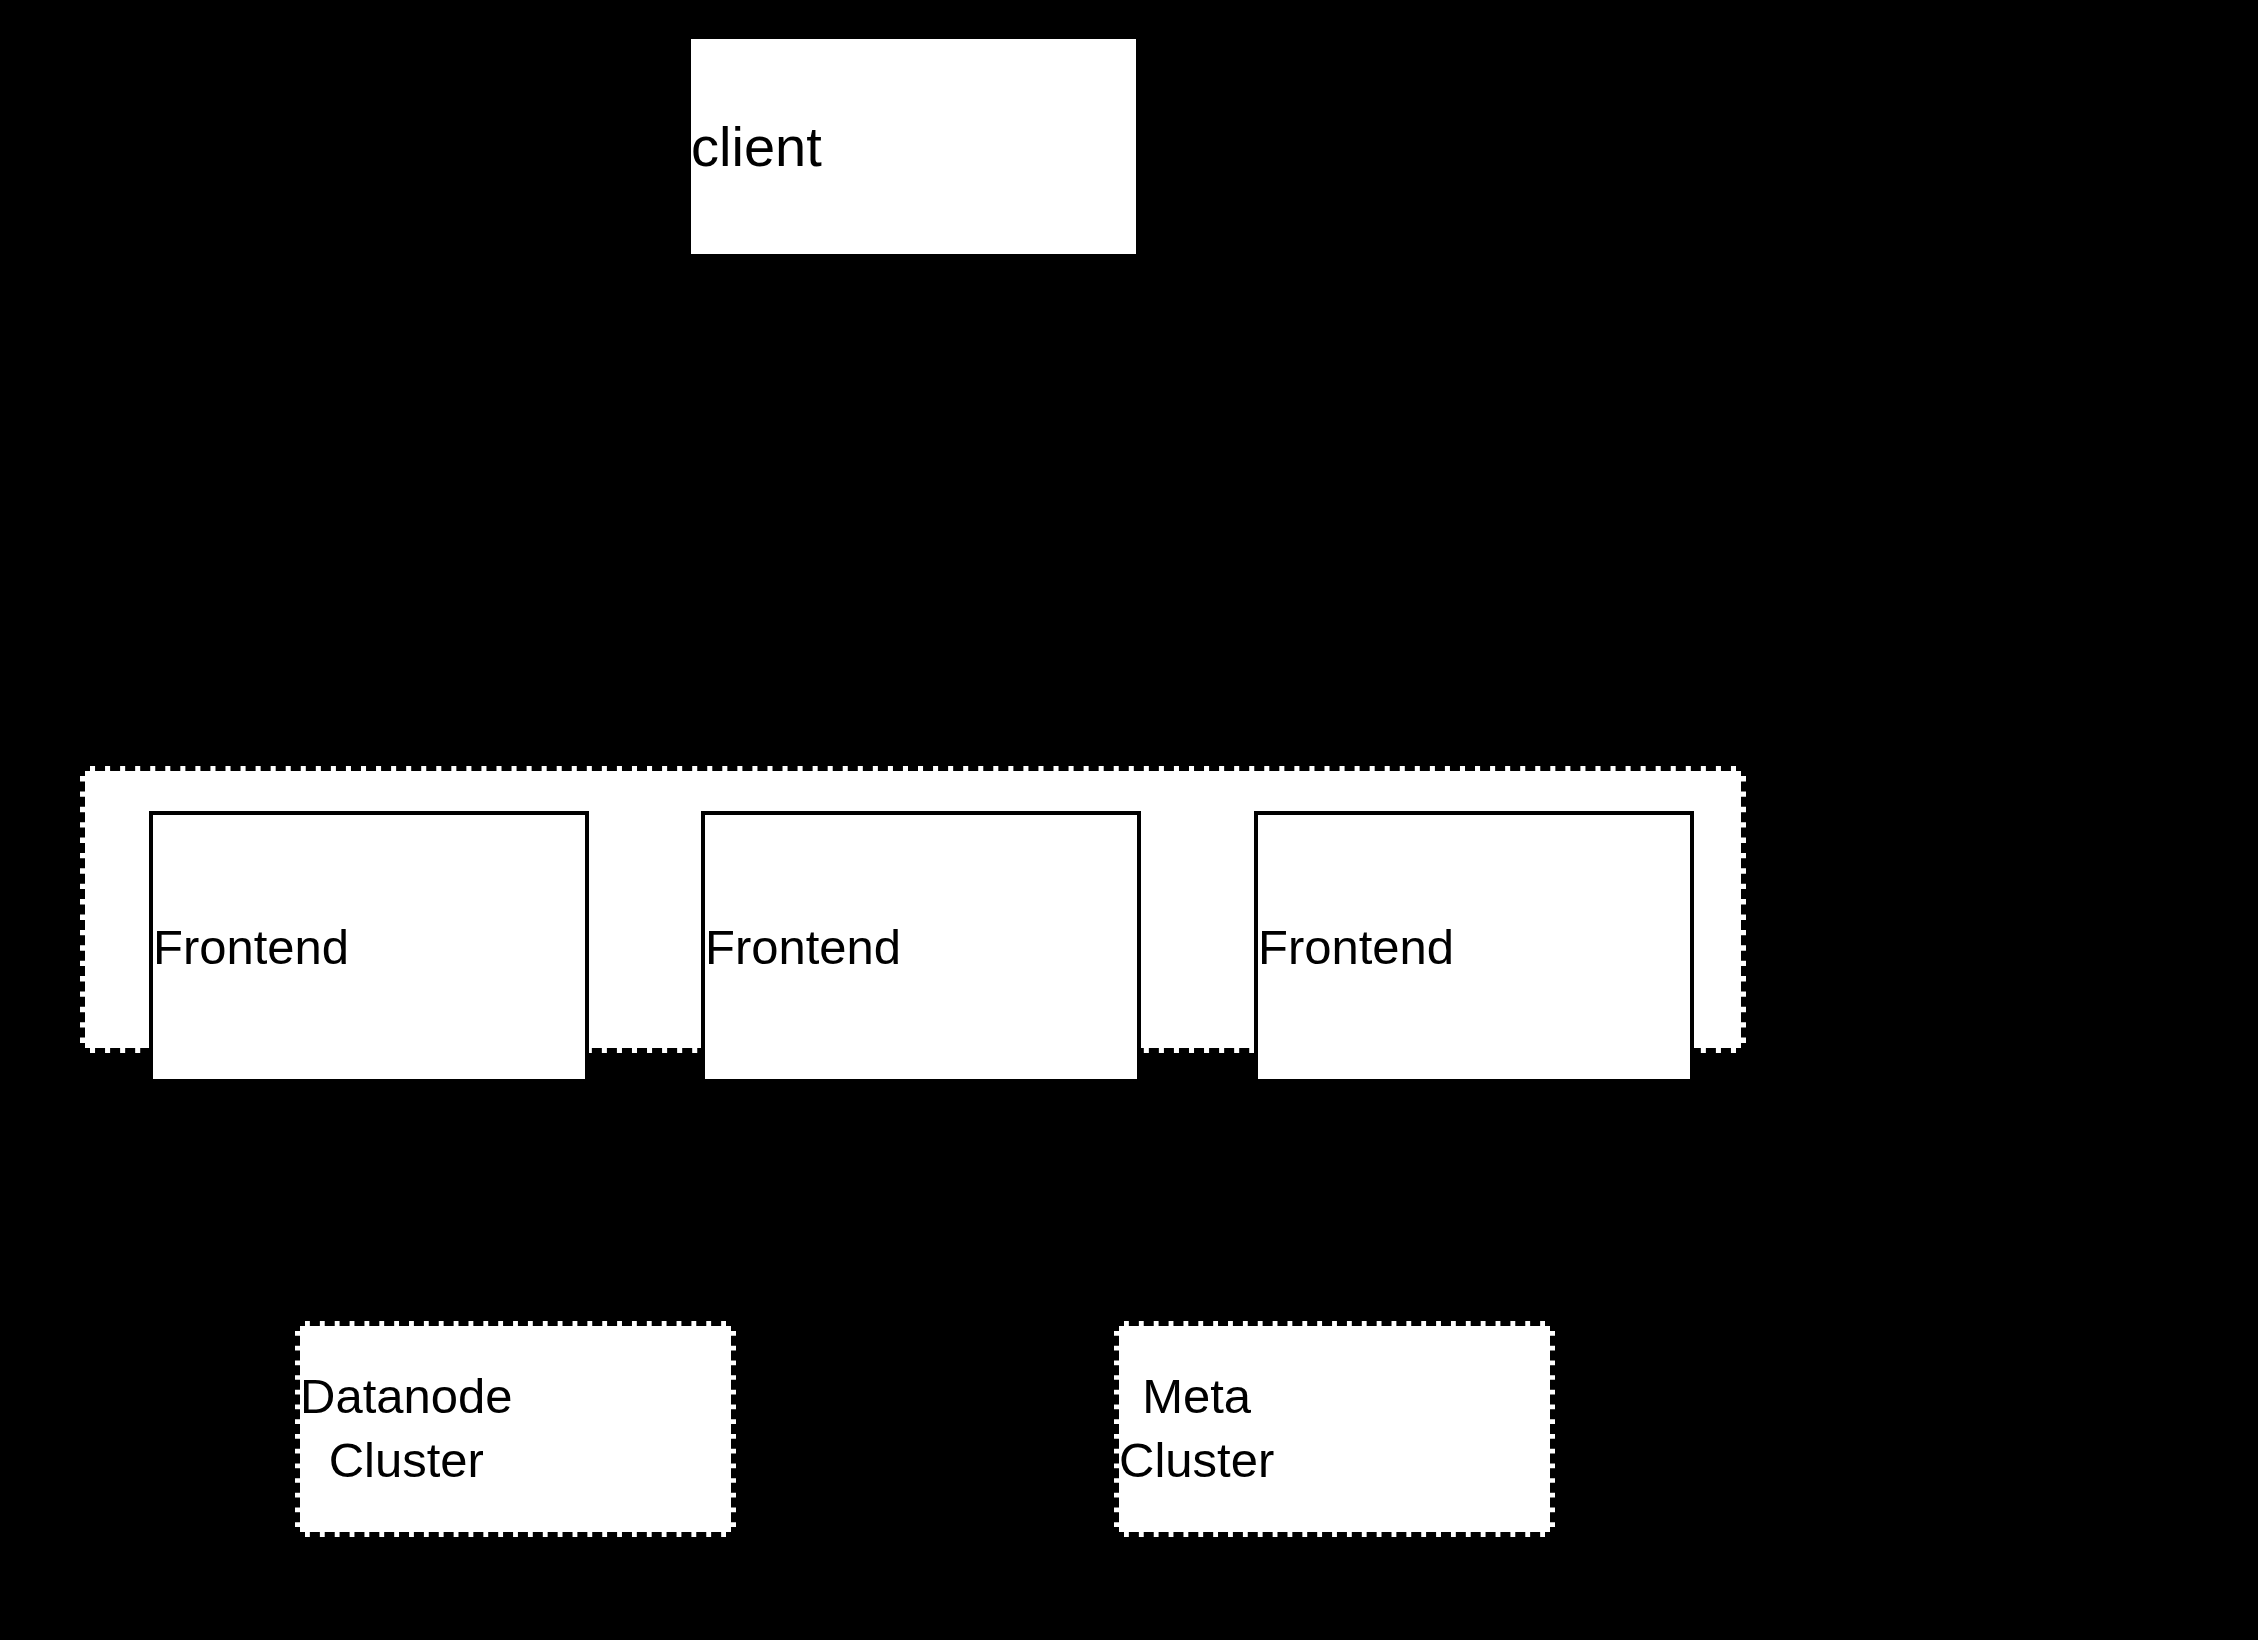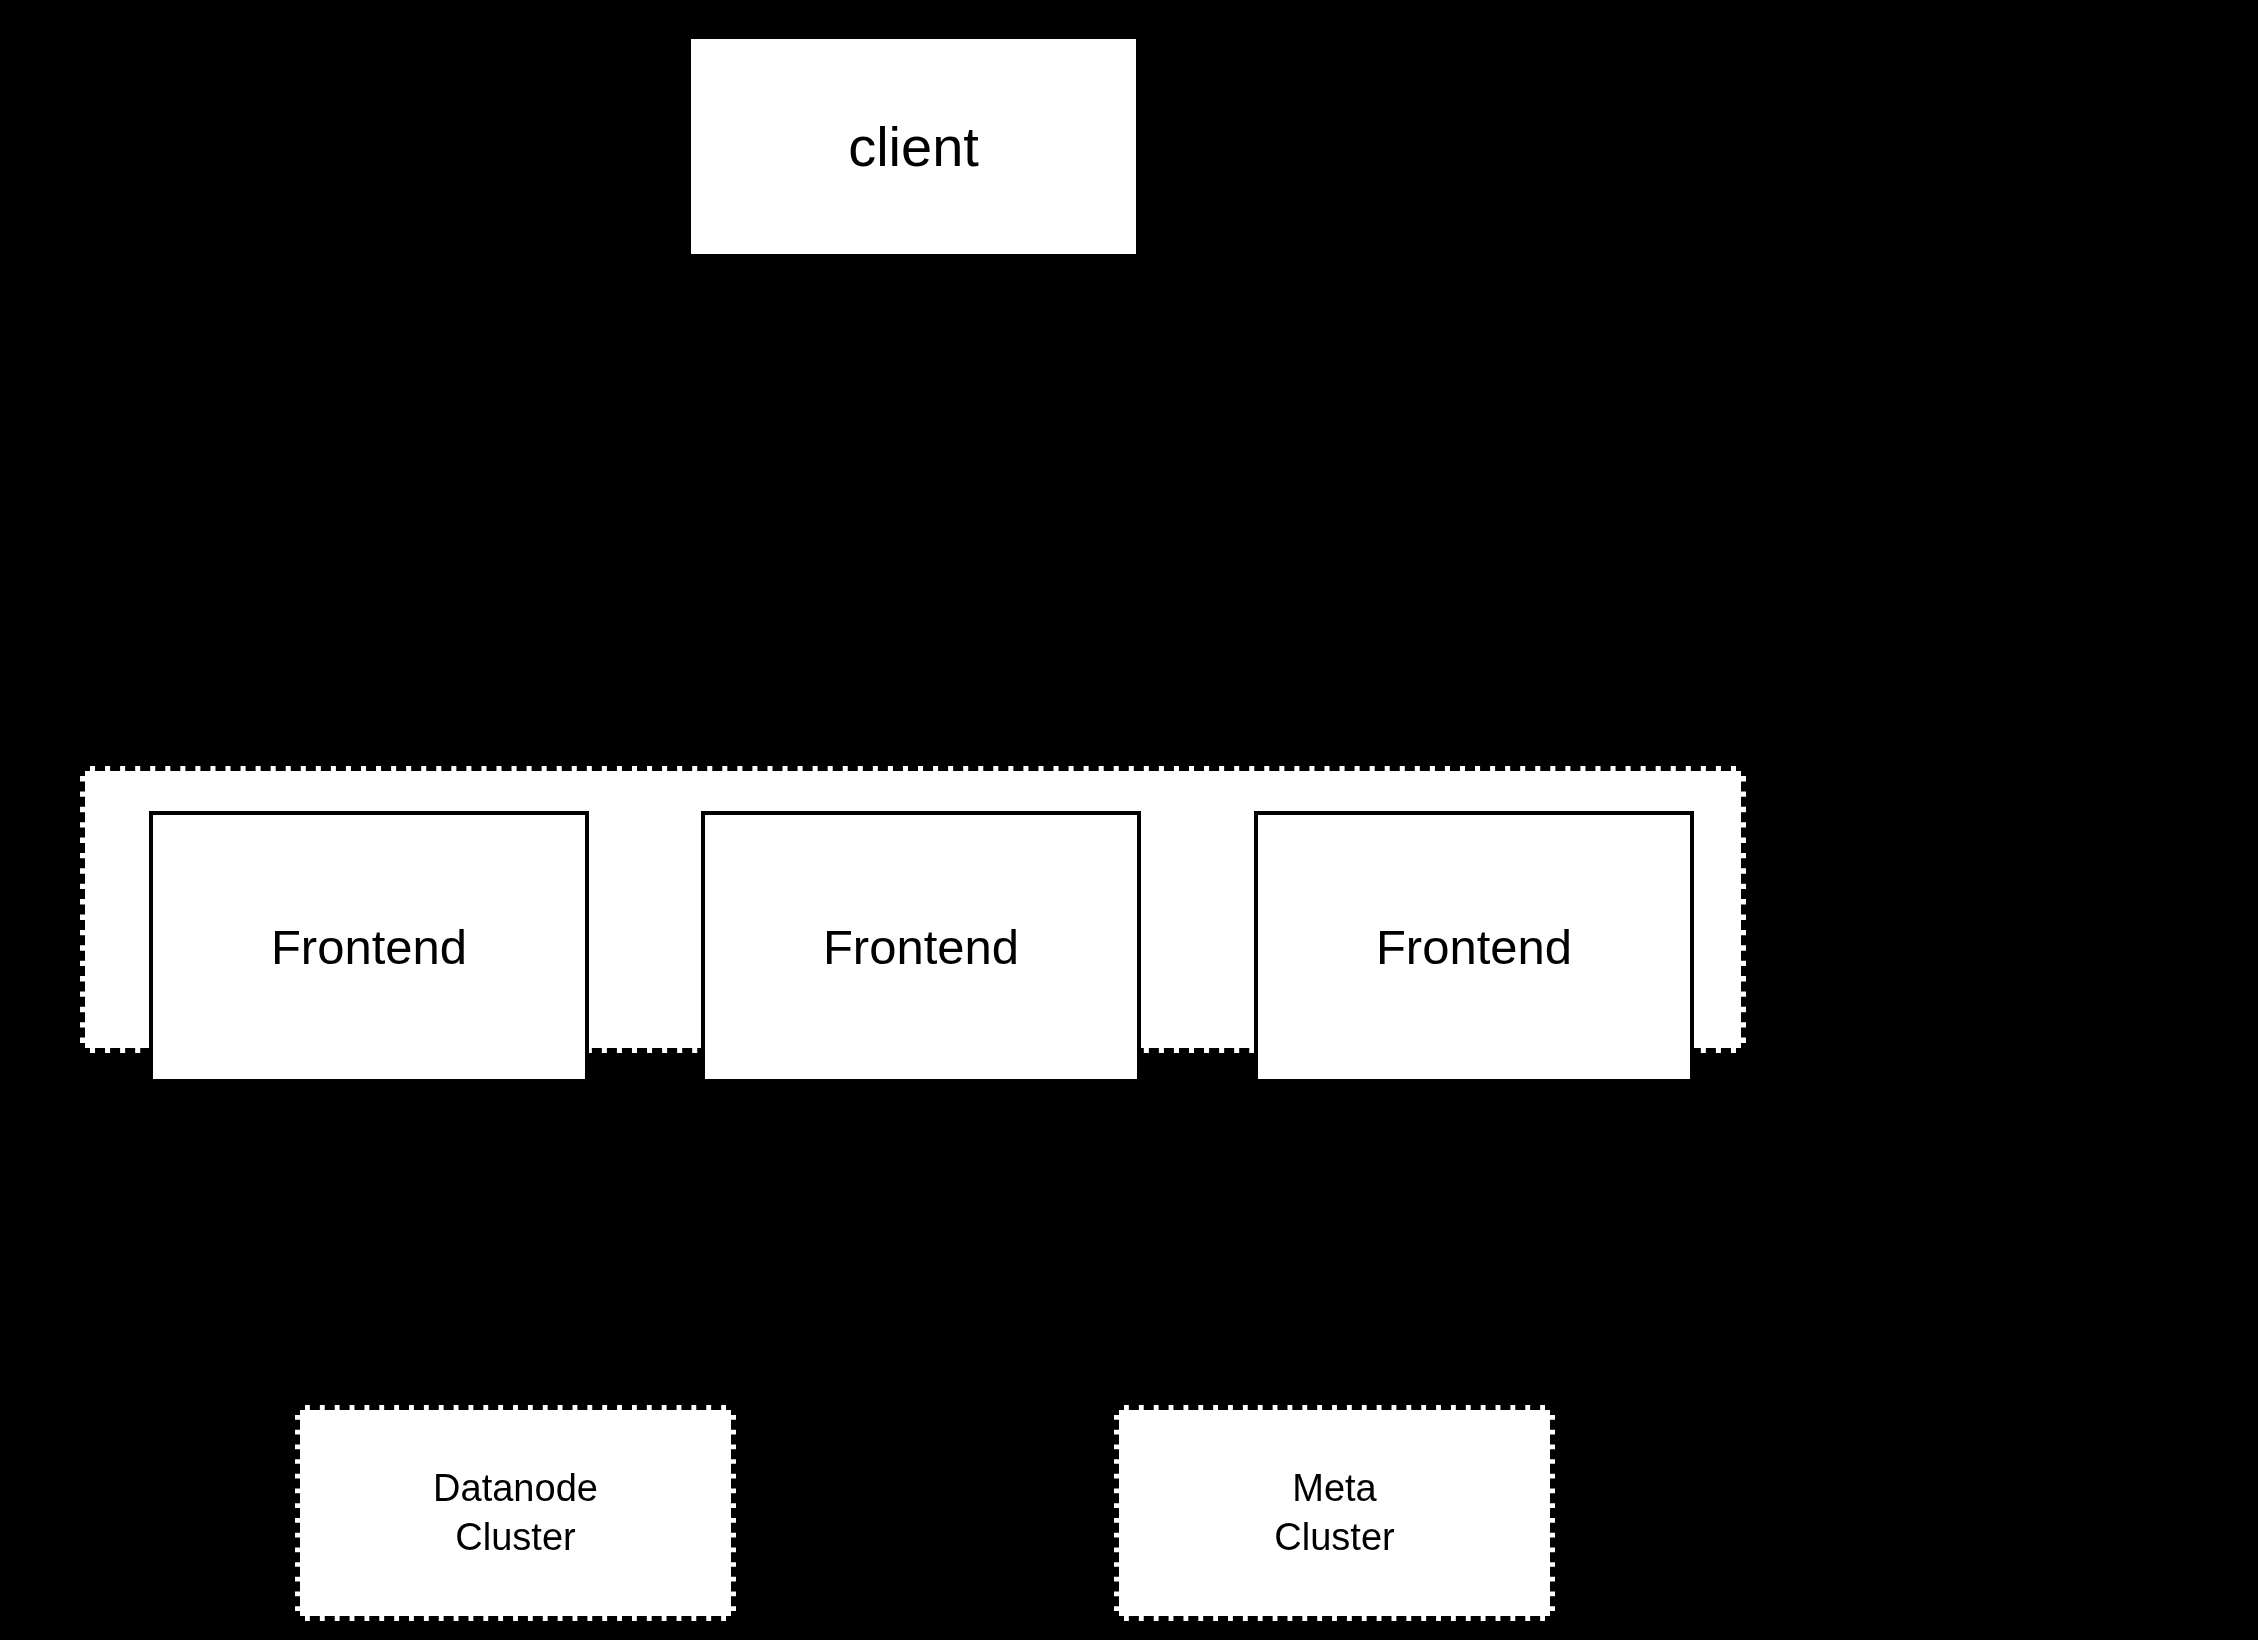--- a/index.html
+++ b/index.html
@@ -20,21 +20,21 @@
     background:var(--bg);
     font-family:"Liberation Sans", sans-serif;
     color:var(--text);
     overflow:hidden;
   }
   .node{
     position:absolute;
     background:var(--fill);
     display:flex;
     align-items:center;
-    justify-content:center;
+    justify-content:flex-start;
     box-sizing:border-box;
     text-align:center;
   }
   .label{
     display:block;
     color:var(--text);
   }
   .multiline{
     white-space:pre-line;
     line-height:1.3;
@@ -64,24 +64,24 @@
     top:40px;
     width:440px; height:272px;
     border:4.5px solid var(--border);
     font-size:49px;
   }
   .f1{ left:64px; }
   .f2{ left:616px; }
   .f3{ left:1169px; }
   
   .cluster{
-    top:1405px;
+    top:1321px;
     width:441px; height:216px;
     border:5.5px dashed var(--border);
-    font-size:38px;
+    font-size:49px;
   }
   .box-datanode{ left:295px; }
   .box-meta{ left:1114px; }
 </style>
 </head>
 <body>
 
 <div class="canvas">
 
   <div class="node box-client">

